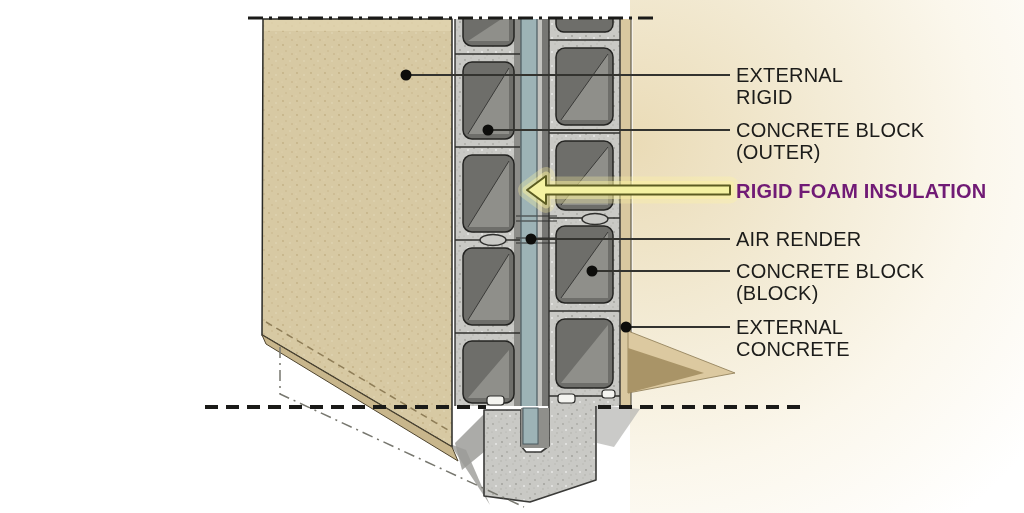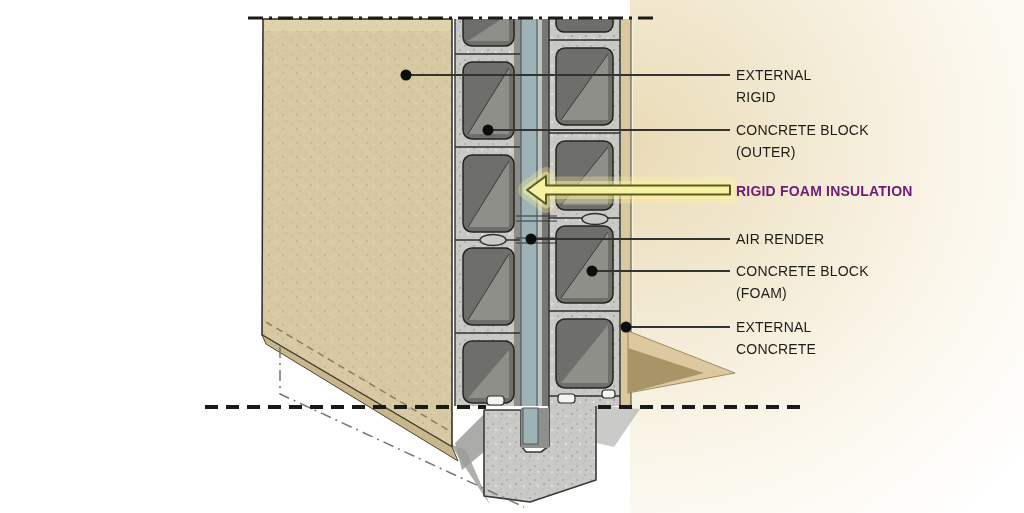--- a/index.html
+++ b/index.html
@@ -6,21 +6,21 @@
   #stage{
     position:relative;width:1024px;height:513px;overflow:hidden;
     background:#ffffff;font-family:"Liberation Sans",sans-serif;
   }
   #interior-bg{
     position:absolute;left:630px;top:0;width:394px;height:513px;
     background:radial-gradient(130% 95% at 0% 28%, #eadbb6 0%, #f3ebd5 38%, #fbf7ec 68%, #ffffff 100%);
   }
   #diagram-svg{position:absolute;left:0;top:0;width:1024px;height:513px;}
   .callout{
-    position:absolute;left:736px;font-size:14px;line-height:22px;
+    position:absolute;left:736px;font-size:20px;line-height:22px;
     letter-spacing:.2px;color:#1c1c1a;white-space:nowrap;
   }
   .callout span{display:block;}
   .callout.em span.first{font-weight:bold;color:#701a75;}
 </style>
 </head>
 <body>
 
 <div id="stage">
 
@@ -212,20 +212,20 @@
     <span>(OUTER)</span>
   </div>
   <div class="callout em" style="top:180px">
     <span class="first">RIGID FOAM INSULATION</span>
   </div>
   <div class="callout" style="top:228px">
     <span class="first">AIR RENDER</span>
   </div>
   <div class="callout" style="top:260px">
     <span class="first">CONCRETE BLOCK</span>
-    <span>(FOAM)</span>
+    <span>(BLOCK)</span>
   </div>
   <div class="callout" style="top:316px">
     <span class="first">EXTERNAL</span>
     <span>CONCRETE</span>
   </div>
 
 </div>
 
 </body></html>

